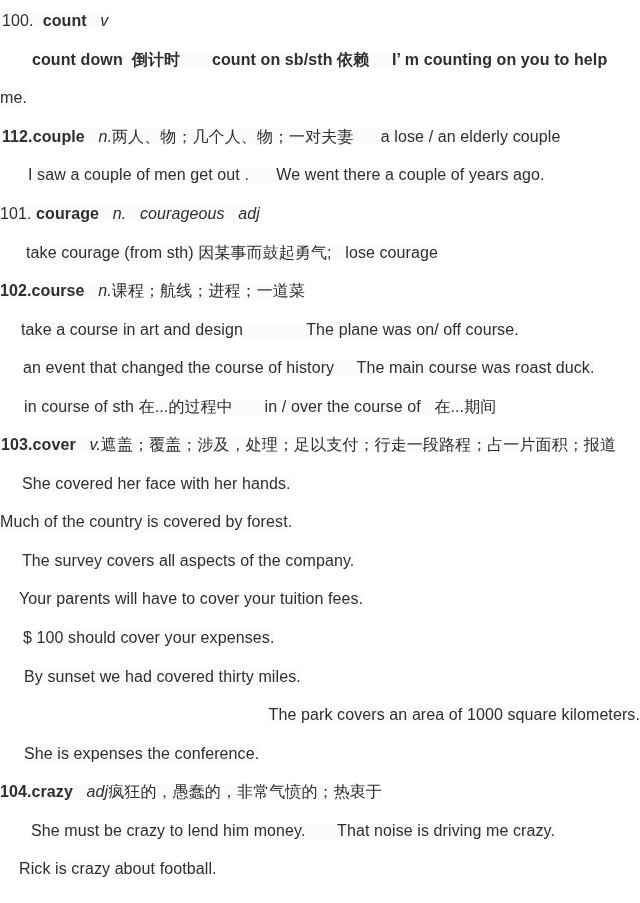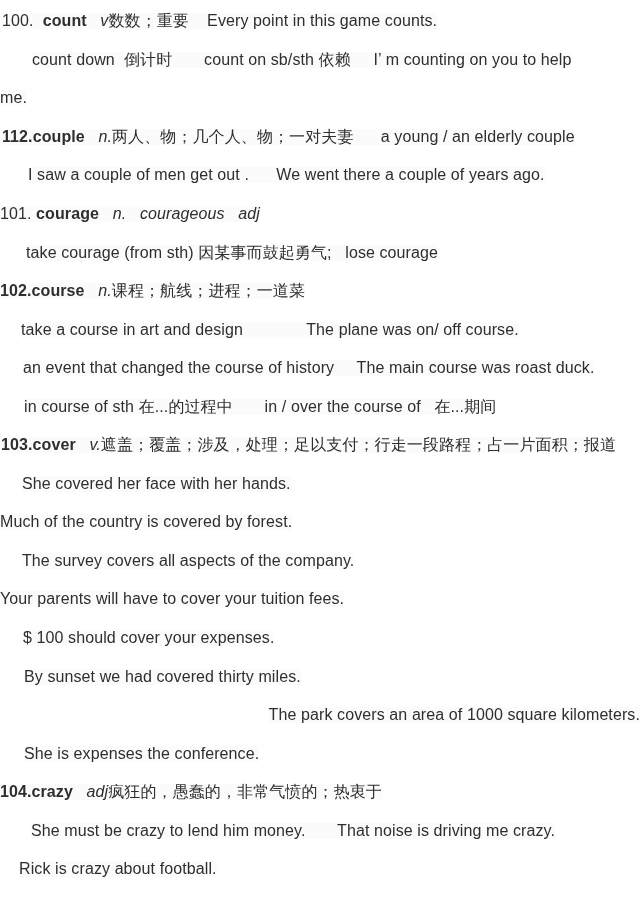--- a/index.html
+++ b/index.html
@@ -34,44 +34,44 @@
   .seg { background: rgba(0,0,0,0.015); }
   .seg.b { font-weight: 700; }
   .seg.i { font-style: italic; }
 </style>
 </head>
 <body>
 
 <main class="page">
   <div id="doc">
       <div class="entry">
-        <div class="line" style="padding-left: 2px;"><span class="seg">100.  </span><span class="seg b">count</span><span class="seg">   </span><span class="seg i">v</span><span class="seg">数数；重要    Every point in this game counts.</span></div>
-        <div class="line" style="padding-left: 32px;"><span class="seg">count down  倒计时       count on sb/sth 依赖     I’ m counting on you to help</span></div>
+        <div class="line" style="padding-left: 2px;"><span class="seg">100.  </span><span class="seg b">count</span><span class="seg">   </span><span class="seg i">v</span></div>
+        <div class="line" style="padding-left: 32px; font-weight: bold;"><span class="seg">count down  倒计时       count on sb/sth 依赖     I’ m counting on you to help</span></div>
         <div class="line" style="padding-left: 0px;"><span class="seg">me.</span></div>
       </div>
       <div class="entry">
-        <div class="line" style="padding-left: 2px;"><span class="seg b">112.couple</span><span class="seg">   </span><span class="seg i">n.</span><span class="seg">两人、物；几个人、物；一对夫妻      a young / an elderly couple</span></div>
+        <div class="line" style="padding-left: 2px;"><span class="seg b">112.couple</span><span class="seg">   </span><span class="seg i">n.</span><span class="seg">两人、物；几个人、物；一对夫妻      a lose / an elderly couple</span></div>
         <div class="line" style="padding-left: 28px;"><span class="seg">I saw a couple of men get out .      We went there a couple of years ago.</span></div>
       </div>
       <div class="entry">
         <div class="line" style="padding-left: 0px;"><span class="seg">101. </span><span class="seg b">courage</span><span class="seg">   </span><span class="seg i">n.</span><span class="seg">   </span><span class="seg i">courageous</span><span class="seg">   </span><span class="seg i">adj</span></div>
         <div class="line" style="padding-left: 26px;"><span class="seg">take courage (from sth) 因某事而鼓起勇气;   lose courage</span></div>
       </div>
       <div class="entry">
         <div class="line" style="padding-left: 0px;"><span class="seg b">102.course</span><span class="seg">   </span><span class="seg i">n.</span><span class="seg">课程；航线；进程；一道菜</span></div>
         <div class="line" style="padding-left: 21px;"><span class="seg">take a course in art and design              The plane was on/ off course.</span></div>
         <div class="line" style="padding-left: 23px;"><span class="seg">an event that changed the course of history     The main course was roast duck.</span></div>
         <div class="line" style="padding-left: 24px;"><span class="seg">in course of sth 在...的过程中       in / over the course of   在...期间</span></div>
       </div>
       <div class="entry">
         <div class="line" style="padding-left: 1px;"><span class="seg b">103.cover</span><span class="seg">   </span><span class="seg i">v.</span><span class="seg">遮盖；覆盖；涉及，处理；足以支付；行走一段路程；占一片面积；报道</span></div>
         <div class="line" style="padding-left: 22px;"><span class="seg">She covered her face with her hands.</span></div>
         <div class="line" style=""><span class="seg">Much of the country is covered by forest.</span></div>
         <div class="line" style="padding-left: 22px;"><span class="seg">The survey covers all aspects of the company.</span></div>
-        <div class="line" style=""><span class="seg">Your parents will have to cover your tuition fees.</span></div>
+        <div class="line" style="padding-left: 19px;"><span class="seg">Your parents will have to cover your tuition fees.</span></div>
         <div class="line" style="padding-left: 23px;"><span class="seg">$ 100 should cover your expenses.</span></div>
         <div class="line" style="padding-left: 24px;"><span class="seg">By sunset we had covered thirty miles.</span></div>
         <div class="line" style="padding-left: 25px; justify-content: flex-end;"><span class="seg">The park covers an area of 1000 square kilometers.</span></div>
         <div class="line" style="padding-left: 24px;"><span class="seg">She is expenses the conference.</span></div>
       </div>
       <div class="entry">
         <div class="line" style="padding-left: 0px;"><span class="seg b">104.crazy</span><span class="seg">   </span><span class="seg i">adj</span><span class="seg">疯狂的，愚蠢的，非常气愤的；热衷于</span></div>
         <div class="line" style="padding-left: 19px; margin-left: 12px;"><span class="seg">She must be crazy to lend him money.       That noise is driving me crazy.</span></div>
         <div class="line" style="padding-left: 19px;"><span class="seg">Rick is crazy about football.</span></div>
       </div>

